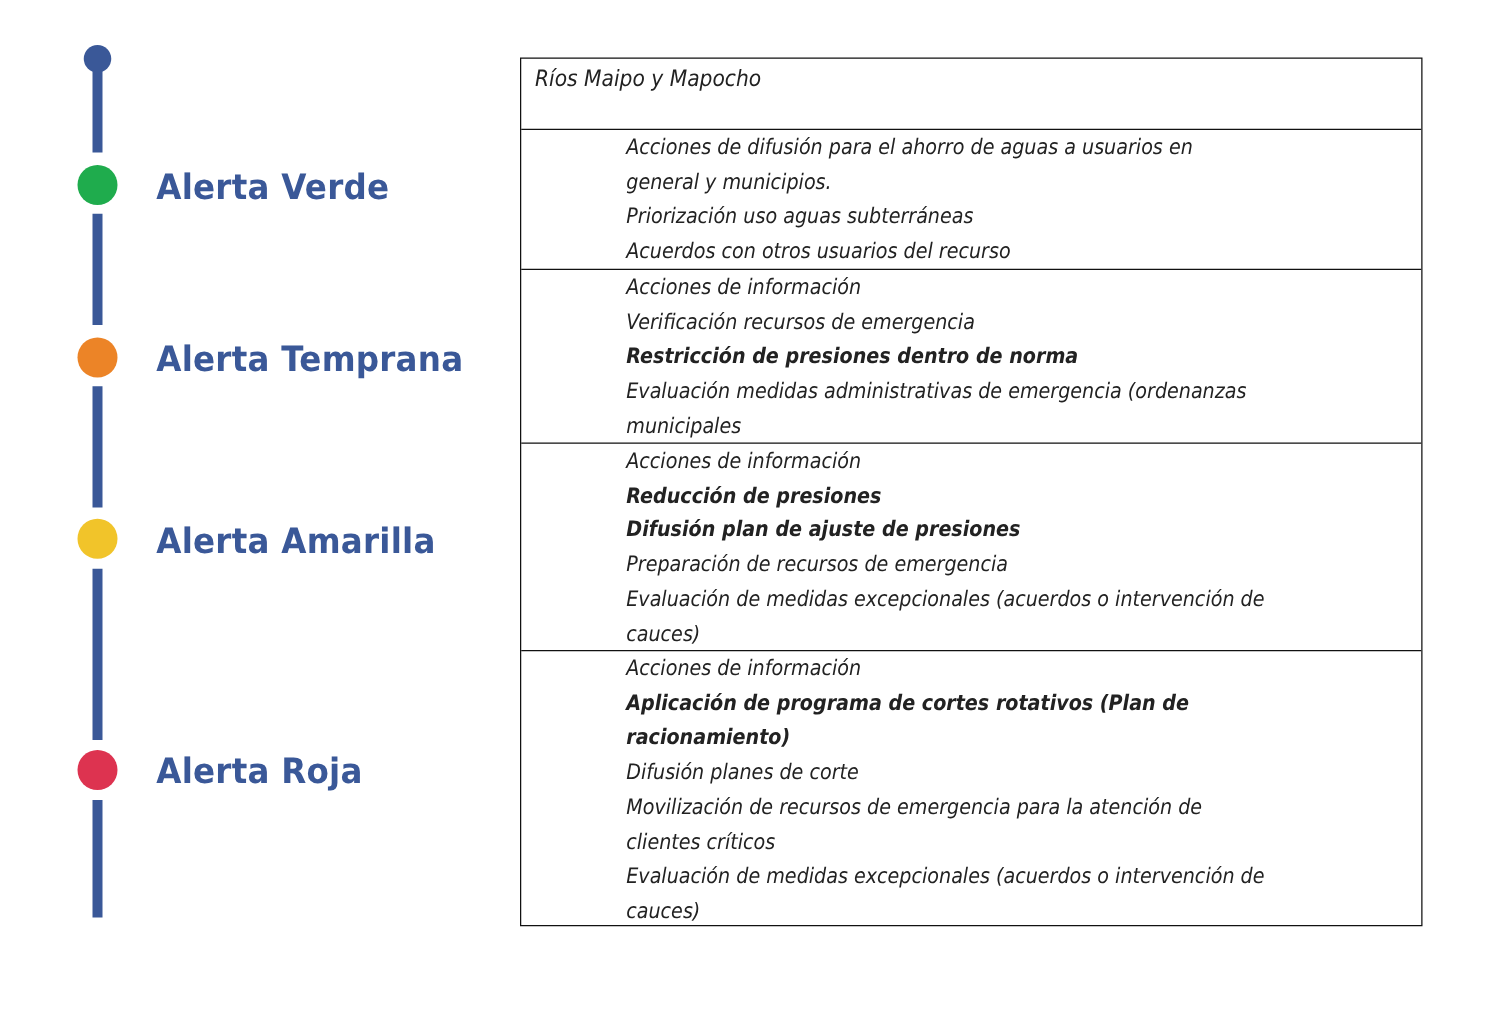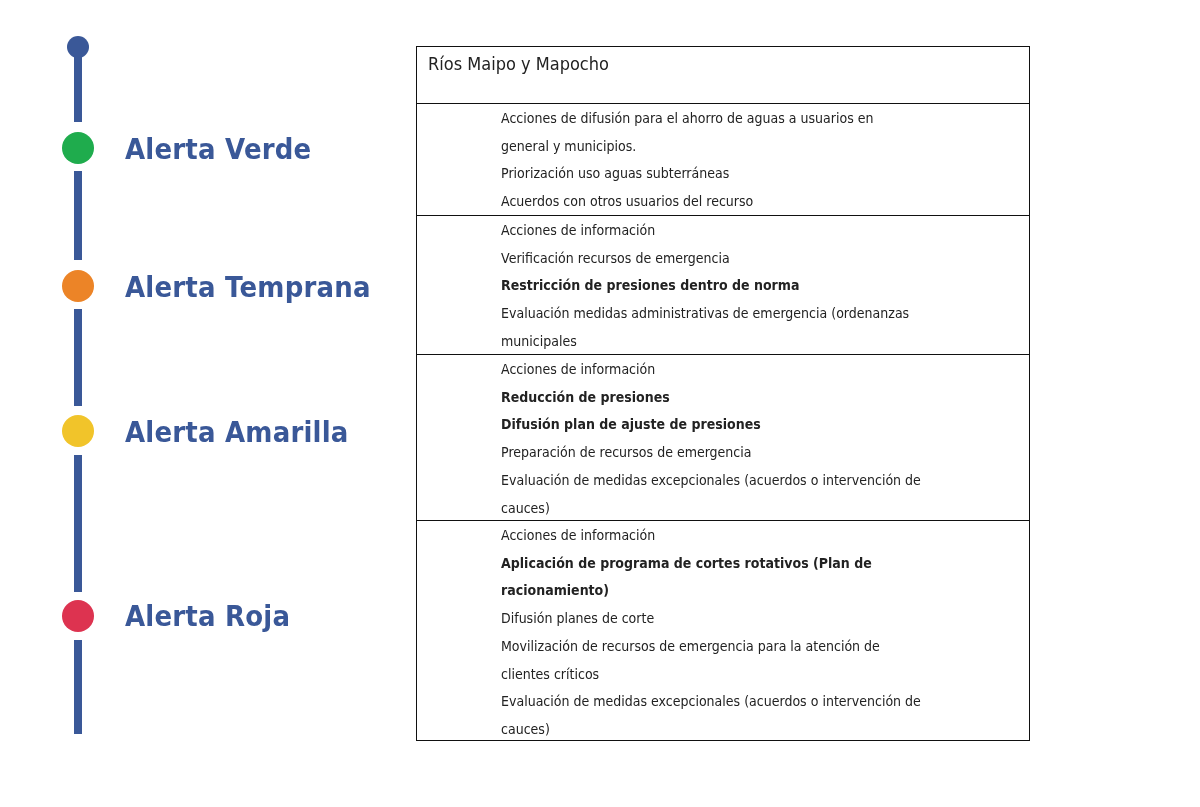--- a/index.html
+++ b/index.html
@@ -8,27 +8,27 @@
 
     .timeline { position: absolute; left: 0; top: 0; width: 410px; height: 566px; }
     .seg { position: absolute; left: 74px; width: 8px; background: #3a5898; }
     .dot { position: absolute; border-radius: 50%; }
     .top-dot { left: 67px; top: 36px; width: 22px; height: 22px; background: #3a5898; }
     .lvl-dot { left: 62px; width: 32px; height: 32px; }
     .lvl-label { position: absolute; left: 125px; font-weight: bold; font-size: 28px;
                  color: #3a5898; white-space: nowrap; letter-spacing: 0.2px;
                  font-family: "DejaVu Sans", sans-serif; transform: scaleX(0.93); transform-origin: left center; }
 
-    .table { position: absolute; left: 416px; top: 46px; width: 614px; height: 695px;
-             border: 1.3px solid #111; box-sizing: border-box; }
+    .table { position: absolute; left: 416px; top: 46px; width: 722px; height: 695px;
+             border: 1.3px solid #111; box-sizing: border-box; font-style: italic; }
     .row { position: absolute; left: 0; right: 0; border-top: 1.3px solid #111; box-sizing: border-box; }
     .row.first { border-top: none; }
     .hdr-text { position: absolute; left: 11px; top: 6px; font-size: 18px; color: #222;
                 font-family: "DejaVu Sans", sans-serif; transform: scaleX(0.9); transform-origin: left top; white-space: nowrap; }
-    .items { position: absolute; left: 84px; right: 8px; top: 1px; font-size: 14px;
+    .items { position: absolute; left: 84px; right: 8px; top: 1px; font-size: 17px;
              line-height: 27.7px; color: #222; font-family: "DejaVu Sans", sans-serif; }
     .item { display: block; transform: scaleX(0.9); transform-origin: left top; width: 111%; }
     .item.bold { font-weight: bold; }
   </style>
 </head>
 <body>
 
 <div class="timeline">
   <div class="dot top-dot"></div>
   <div class="seg" style="top:50px;height:72px;"></div>

